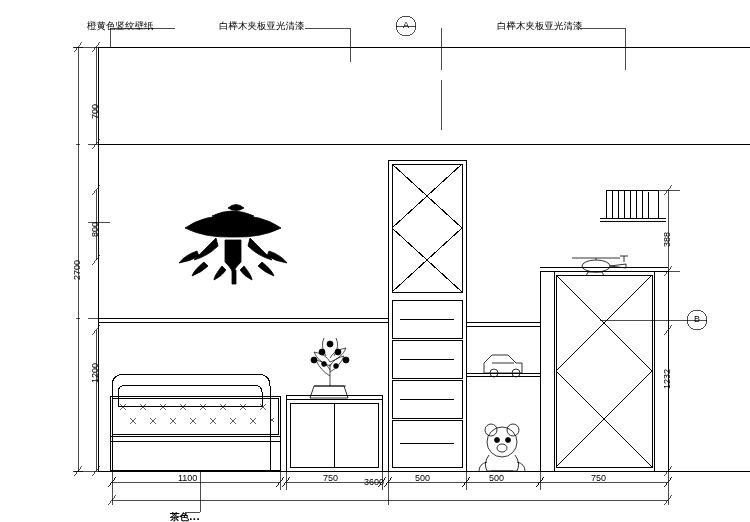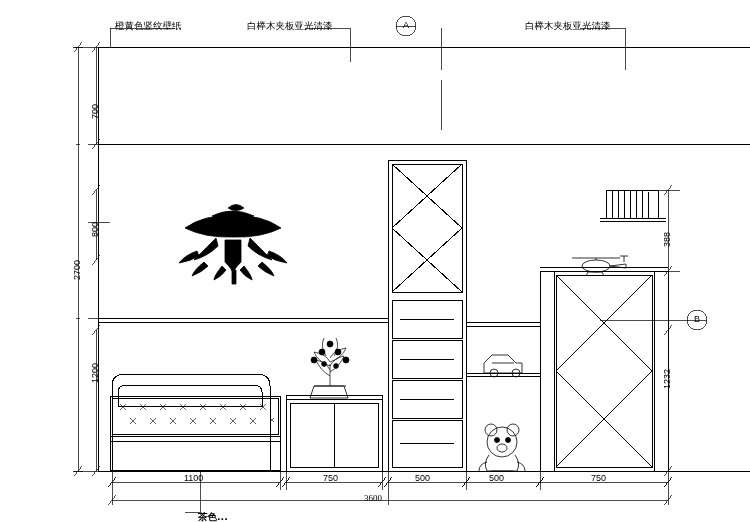--- a/index.html
+++ b/index.html
@@ -32,21 +32,21 @@
     position: absolute;
     font-size: 9px;
     color: #000;
     white-space: nowrap;
     line-height: 1;
   }
   .lbl.v {
     transform-origin: 0 0;
     transform: rotate(-90deg);
   }
-  .lbl.cn { font-family: "DejaVu Sans", sans-serif; font-size: 9.5px; margin-left: 28px; }
+  .lbl.cn { font-family: "DejaVu Sans", sans-serif; font-size: 9.5px; }
   .num { font-family: "Liberation Sans", sans-serif; font-size: 9px; }
 </style>
 </head>
 <body>
 
 <div id="stage">
 
   <svg viewBox="0 0 750 522">
     <g stroke="#000" fill="none" stroke-width="1">
 
@@ -349,22 +349,22 @@
   <div class="lbl" style="left:403px; top:21px;">A</div>
   <div class="lbl" style="left:694px; top:315px;">B</div>
 
   <div class="lbl v num" style="left:91px; top:119px;">700</div>
   <div class="lbl v num" style="left:91px; top:237px;">800</div>
   <div class="lbl v num" style="left:91px; top:383px;">1200</div>
   <div class="lbl v num" style="left:73px; top:280px;">2700</div>
   <div class="lbl v num" style="left:663px; top:247px;">388</div>
   <div class="lbl v num" style="left:663px; top:389px;">1232</div>
 
-  <div class="lbl num" style="left:184px; top:474px;text-align:right;">1100</div>
+  <div class="lbl num" style="left:178px; top:474px;text-align:right;">1100</div>
   <div class="lbl num" style="left:323px; top:474px;">750</div>
   <div class="lbl num" style="left:415px; top:474px;">500</div>
   <div class="lbl num" style="left:489px; top:474px;">500</div>
   <div class="lbl num" style="left:591px; top:474px;">750</div>
-  <div class="lbl num" style="left:364px; top:494px;font-family:Liberation Serif, serif;">3600</div>
+  <div class="lbl num" style="left:364px; top:478px;">3600</div>
 
   <div class="lbl cn" style="left:170px; top:512px;font-weight:bold;">茶色...</div>
 
 </div>
 
 </body></html>

